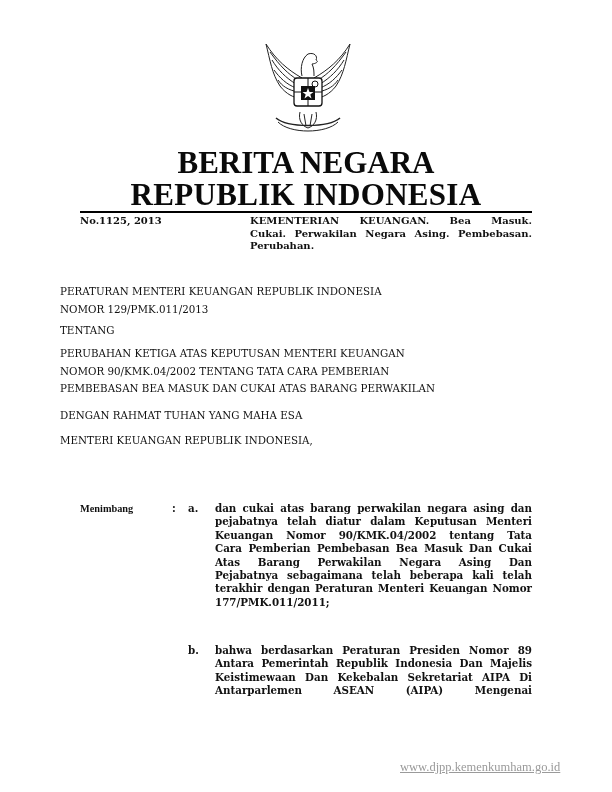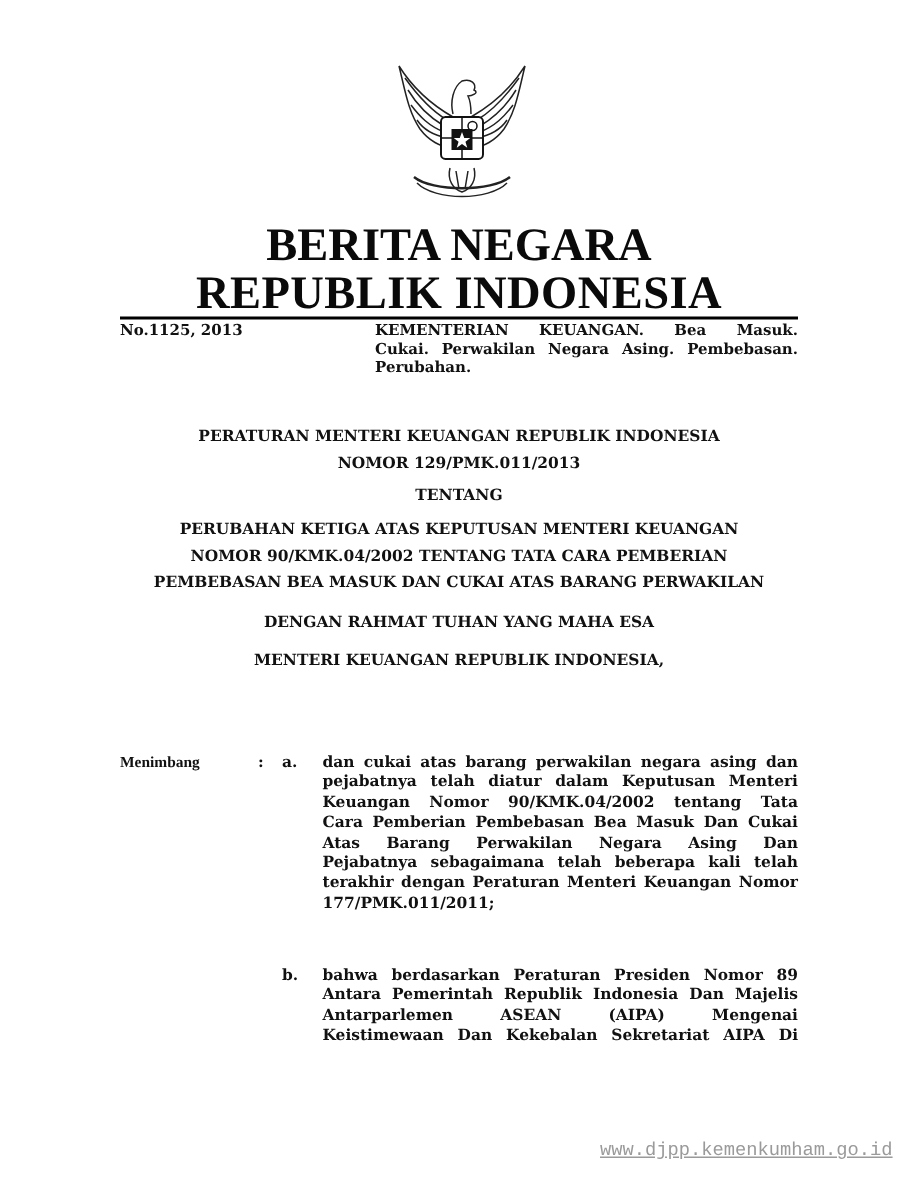--- a/index.html
+++ b/index.html
@@ -8,36 +8,36 @@
   .abs { position:absolute; }
   #emblem { left:258px; top:40px; width:100px; height:100px; }
   #title1, #title2 { left:0; width:612px; text-align:center; font-family:"Liberation Serif", serif;
            font-weight:bold; font-size:31px; line-height:32px; color:#0a0a0a; }
   #title1 { top:147px; }
   #title2 { top:179px; letter-spacing:0.3px; }
   #rule { left:80px; top:211px; width:452px; height:2px; background:#000; }
   .hdr { font-weight:bold; font-size:10px; line-height:12.5px; }
   #docno { left:80px; top:215px; }
   #subject { left:250px; top:215px; width:282px; text-align:justify; }
-  .center { left:60px; width:492px; text-align:center; font-weight:bold; font-size:10.3px; line-height:17.5px; }
+  .center { left:60px; width:492px; text-align:left; font-weight:normal; font-size:10.3px; line-height:17.5px; }
   #reg { top:283px; }
   #tentang { top:322px; }
   #change { top:345px; }
   #rahmat { top:407px; }
   #menteri { top:432px; }
   .body { font-weight:bold; font-size:10.3px; line-height:13.4px; }
   #menimbang { left:80px; top:502px;font-family:Liberation Serif, serif; }
   #colon { left:172px; top:502px; }
   #la { left:188px; top:502px; }
   #ta { left:215px; top:502px; width:317px; text-align:justify; }
   #lb { left:188px; top:644px; }
   #tb { left:215px; top:644px; width:317px; text-align:justify; }
   .line { display:block; text-align:justify; text-align-last:justify; white-space:nowrap; }
   .line.last { text-align-last:left; }
-  #footer { left:400px; top:760px; font-family:Liberation Mono, monospace; font-size:12.5px;
+  #footer { left:400px; top:760px; font-family:Liberation Serif, serif; font-size:12.5px;
             color:#9a9a9a; text-decoration:underline; }
 </style>
 </head>
 <body>
 
 <div id="emblem" class="abs">
   <svg width="100" height="100" viewBox="0 0 100 100">
     <g fill="none" stroke="#222" stroke-width="1">
 
       <path d="M44 38 C30 30 18 20 8 4 C12 20 14 34 22 46 C28 54 36 58 42 58"></path>
@@ -107,17 +107,17 @@
   <span class="line">Atas Barang Perwakilan Negara Asing Dan</span>
   <span class="line">Pejabatnya sebagaimana telah beberapa kali telah</span>
   <span class="line">terakhir dengan Peraturan Menteri Keuangan Nomor</span>
   <span class="line last">177/PMK.011/2011;</span>
 </div>
 
 <div id="lb" class="abs body">b.</div>
 <div id="tb" class="abs body">
   <span class="line">bahwa berdasarkan Peraturan Presiden Nomor 89</span>
   <span class="line">Antara Pemerintah Republik Indonesia Dan Majelis</span>
+  <span class="line">Keistimewaan Dan Kekebalan Sekretariat AIPA Di</span>
   <span class="line">Antarparlemen ASEAN (AIPA) Mengenai</span>
-  <span class="line">Keistimewaan Dan Kekebalan Sekretariat AIPA Di</span>
 </div>
 
 <div id="footer" class="abs">www.djpp.kemenkumham.go.id</div>
 
 </body></html>

